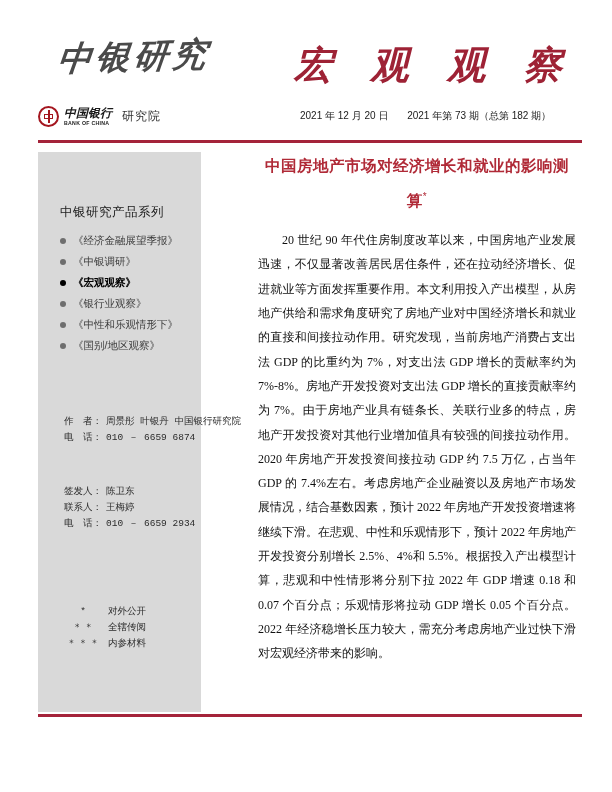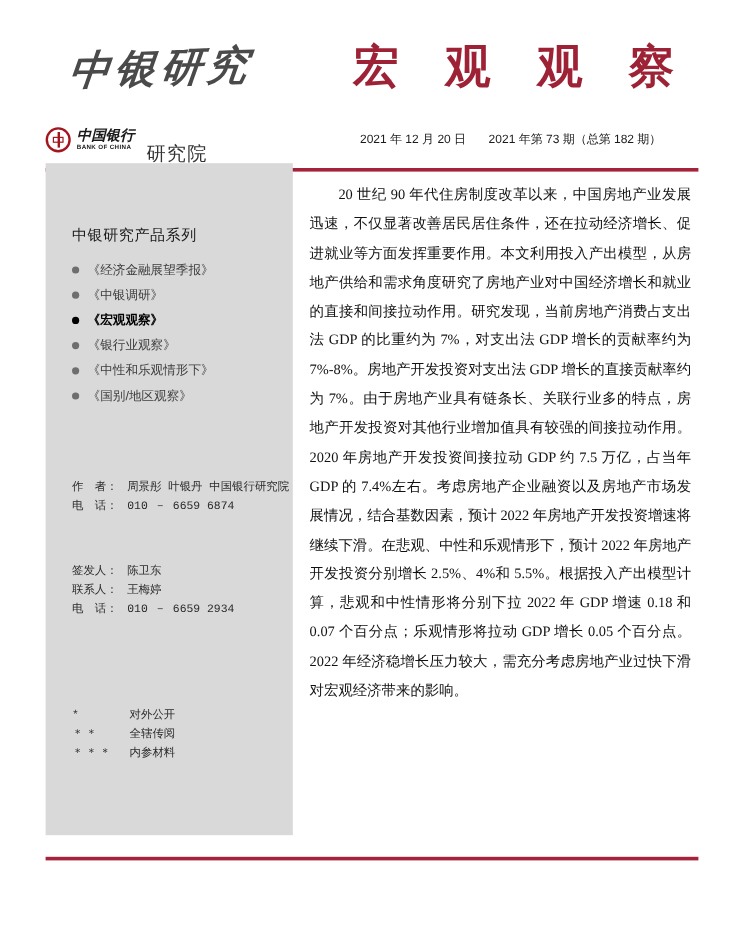--- a/index.html
+++ b/index.html
@@ -37,27 +37,28 @@
     font-weight: 700;
     font-style: italic;
     letter-spacing: 4px;
     color: #4a4a4a;
     transform: skewX(-8deg) rotate(-2deg);
     white-space: nowrap;
   }
   .masthead {
     position: absolute;
     right: 36px;
-    top: 6px;
+    top: 16px;
     font-family: "Liberation Sans", "DejaVu Sans", sans-serif;
     font-size: 38px;
     font-weight: 700;
     letter-spacing: 14px;
     color: #9e2235;
     white-space: nowrap;
+    font-style: italic;
   }
 
   
   .subhead {
     position: absolute;
     left: 0; right: 0;
     top: 106px;
     height: 28px;
   }
   .boc-logo-wrap {
@@ -111,23 +112,23 @@
     font-family: "Liberation Sans", "DejaVu Sans", sans-serif;
     font-size: 5.2px;
     font-weight: 700;
     color: #1a1a1a;
     letter-spacing: 0.3px;
     margin-top: 2px;
   }
   .institute {
     position: absolute;
     left: 122px;
-    top: 12px;
-    font-family: "Liberation Sans", "DejaVu Sans", sans-serif;
-    font-size: 16px;
+    top: 2px;
+    font-family: "Liberation Sans", "DejaVu Sans", sans-serif;
+    font-size: 12px;
     color: #333;
     letter-spacing: 1px;
   }
   .dateline {
     position: absolute;
     left: 300px;
     top: 3px;
     font-family: "Liberation Sans", "DejaVu Sans", sans-serif;
     font-size: 10px;
     color: #1a1a1a;
@@ -150,25 +151,26 @@
     right: 30px;
     top: 714px;
     height: 3px;
     background: #a4233a;
   }
 
   
   .sidebar {
     position: absolute;
     left: 38px;
-    top: 136px;
-    width: 206px;
+    top: 152px;
+    width: 163px;
     height: 560px;
     background: #d9d9d9;
     box-sizing: border-box;
+    text-align: center;
   }
   .sb-title {
     position: absolute;
     left: 22px;
     top: 52px;
     font-family: "Liberation Sans", "DejaVu Sans", sans-serif;
     font-size: 12.5px;
     color: #1a1a1a;
     letter-spacing: 0.5px;
   }
@@ -351,17 +353,20 @@
         <span>全辖传阅</span>
       </div>
       <div class="sb-row">
         <span class="sb-star">＊＊＊</span>
         <span>内参材料</span>
       </div>
     </div>
   </aside>
 
   <main class="main">
+    <h1 class="art-title">
+      <span>中国房地产市场对经济增长和就业的影响测算</span><sup>*</sup>
+    </h1>
     <p class="abstract">20 世纪 90 年代住房制度改革以来，中国房地产业发展迅速，不仅显著改善居民居住条件，还在拉动经济增长、促进就业等方面发挥重要作用。本文利用投入产出模型，从房地产供给和需求角度研究了房地产业对中国经济增长和就业的直接和间接拉动作用。研究发现，当前房地产消费占支出法 GDP 的比重约为 7%，对支出法 GDP 增长的贡献率约为 7%-8%。房地产开发投资对支出法 GDP 增长的直接贡献率约为 7%。由于房地产业具有链条长、关联行业多的特点，房地产开发投资对其他行业增加值具有较强的间接拉动作用。2020 年房地产开发投资间接拉动 GDP 约 7.5 万亿，占当年 GDP 的 7.4%左右。考虑房地产企业融资以及房地产市场发展情况，结合基数因素，预计 2022 年房地产开发投资增速将继续下滑。在悲观、中性和乐观情形下，预计 2022 年房地产开发投资分别增长 2.5%、4%和 5.5%。根据投入产出模型计算，悲观和中性情形将分别下拉 2022 年 GDP 增速 0.18 和 0.07 个百分点；乐观情形将拉动 GDP 增长 0.05 个百分点。2022 年经济稳增长压力较大，需充分考虑房地产业过快下滑对宏观经济带来的影响。</p>
   </main>
 
   <div class="rule-bottom"></div>
 </div>
 
 </body></html>

